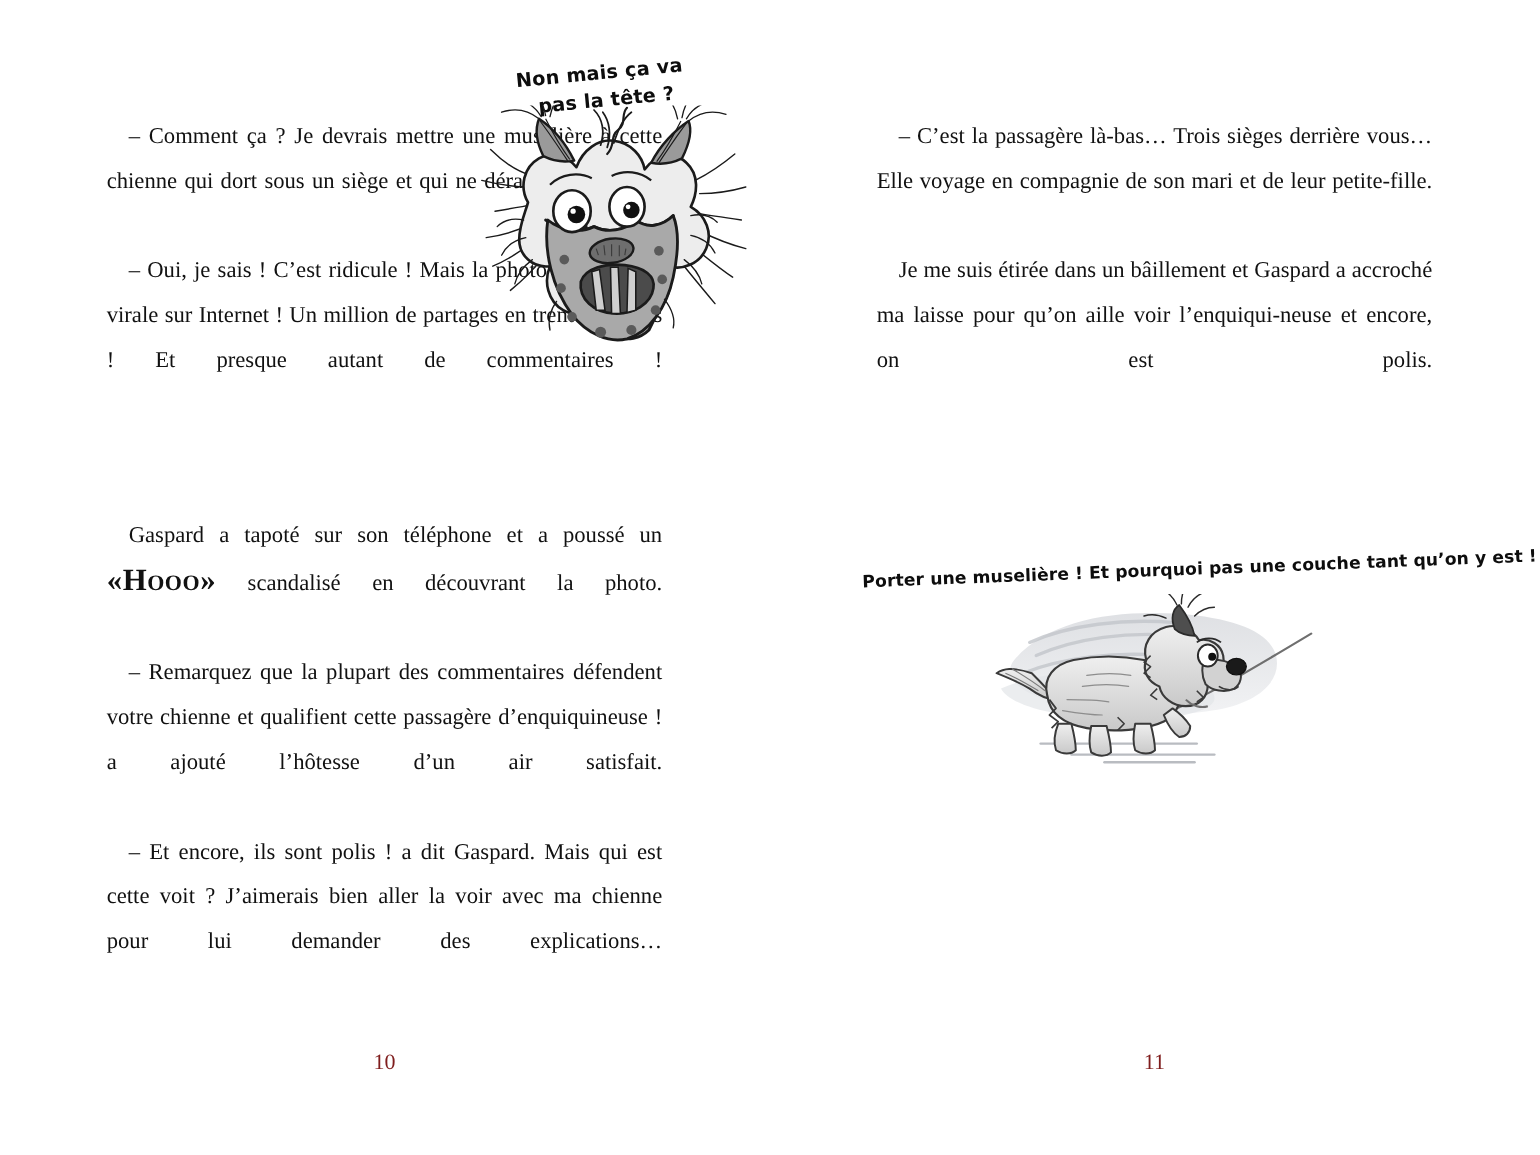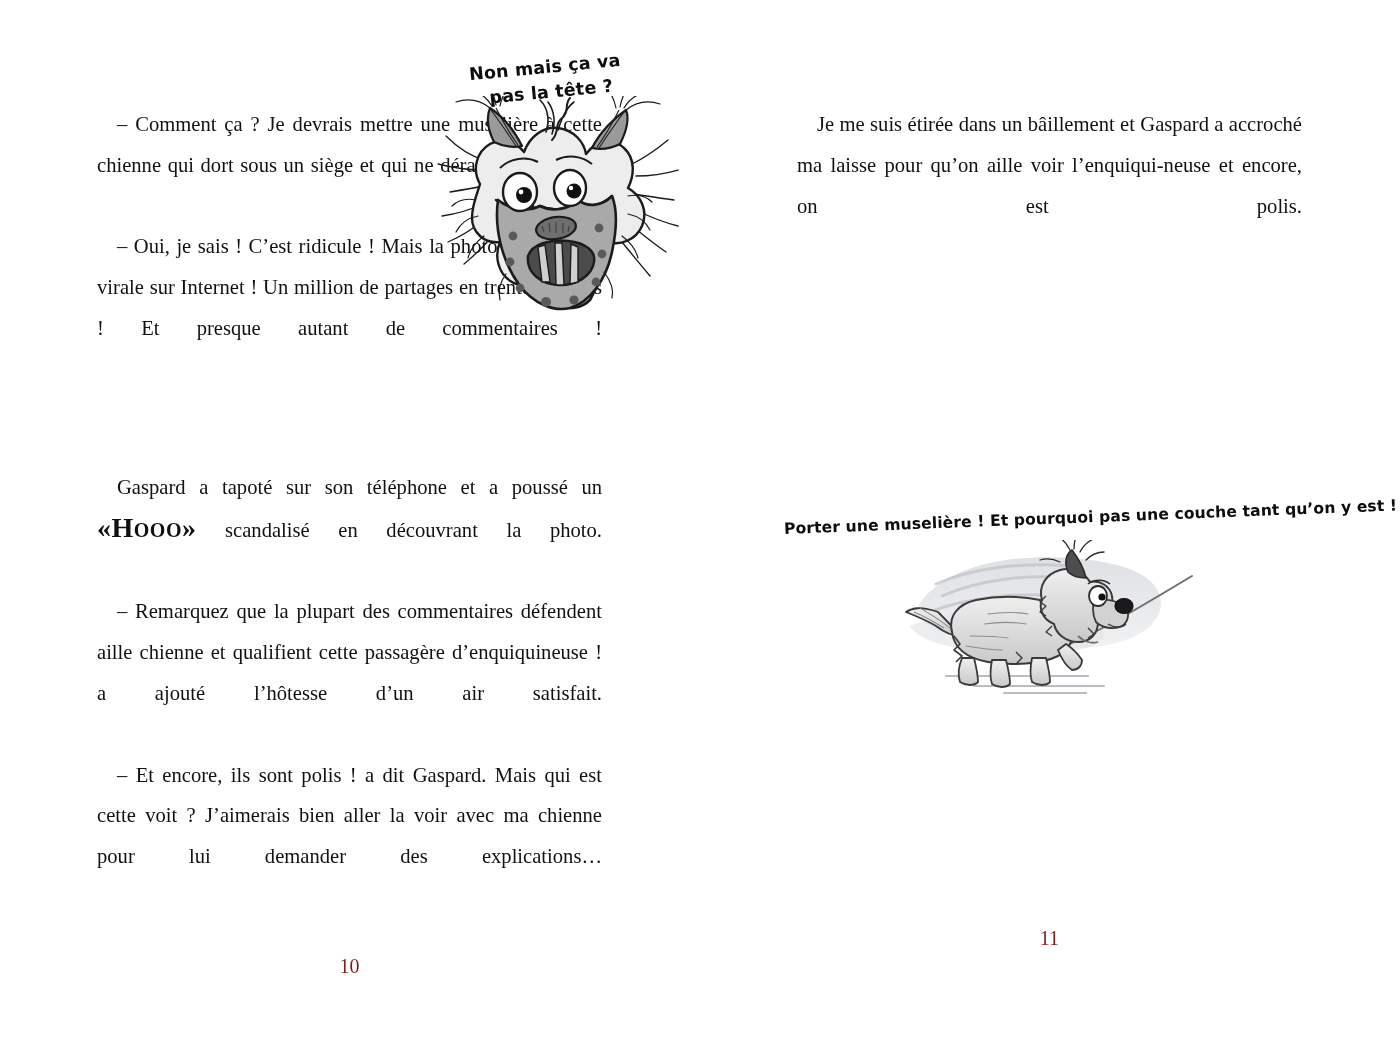--- a/index.html
+++ b/index.html
@@ -115,21 +115,21 @@
   <div class="col col-left">
 
     <div class="flow" style="top:104px;">
       <div class="shape-float"></div>
       <p>– Comment ça ? Je devrais mettre une muselière à cette chienne qui dort sous un siège et qui ne dérange personne ?</p>
       <p>– Oui, je sais ! C’est ridicule ! Mais la photo est devenue virale sur Internet ! Un million de partages en trente minutes ! Et presque autant de commentaires !</p>
     </div>
 
     <div class="flow" style="top:467px;">
       <p><span>Gaspard a tapoté sur son téléphone et a poussé un</span> <span class="hooo">«Hooo»</span> <span>scandalisé en découvrant la photo.</span></p>
-      <p>– Remarquez que la plupart des commentaires défendent aille chienne et qualifient cette passagère d’enquiquineuse ! a ajouté l’hôtesse d’un air satisfait.</p>
+      <p>– Remarquez que la plupart des commentaires défendent votre chienne et qualifient cette passagère d’enquiquineuse ! a ajouté l’hôtesse d’un air satisfait.</p>
       <p>– Et encore, ils sont polis ! a dit Gaspard. Mais qui est cette voit ? J’aimerais bien aller la voir avec ma chienne pour lui demander des explications…</p>
     </div>
 
     <div class="folio" style="top:955px;">10</div>
   </div>
 
   <div class="hand hand-left">
     <span>Non mais ça va</span>
     <span>pas la tête ?</span>
   </div>
@@ -248,27 +248,28 @@
       <path d="M200 118 C210 120 218 126 222 134"></path>
       <path d="M194 140 C202 146 208 154 210 162"></path>
       <path d="M78 178 C72 186 70 196 72 204"></path>
       <path d="M176 176 C182 184 186 194 184 202"></path>
     </g>
   </svg>
 
   <div class="col col-right">
 
     <div class="flow" style="top:104px;">
+      <p>– C’est la passagère là-bas… Trois sièges derrière vous… Elle voyage en compagnie de son mari et de leur petite-fille.</p>
       <p>Je me suis étirée dans un bâillement et Gaspard a accroché ma laisse pour qu’on aille voir l’enquiqui-neuse et encore, on est polis.</p>
     </div>
 
     <div class="flow" style="top:710px;">
     </div>
 
-    <div class="folio" style="top:927px;">11</div>
+    <div class="folio" style="top:955px;">11</div>
   </div>
 
   <div class="hand hand-right">
     <span>Porter une muselière ! Et pourquoi pas une couche tant qu’on y est !</span>
   </div>
 
   <svg class="illus" id="illus-dog-walk" viewBox="0 0 340 170">
     <defs>
       <linearGradient id="washg" x1="0" y1="0" x2="0" y2="1">
         <stop offset="0%" stop-color="#d9dbdf"></stop>

